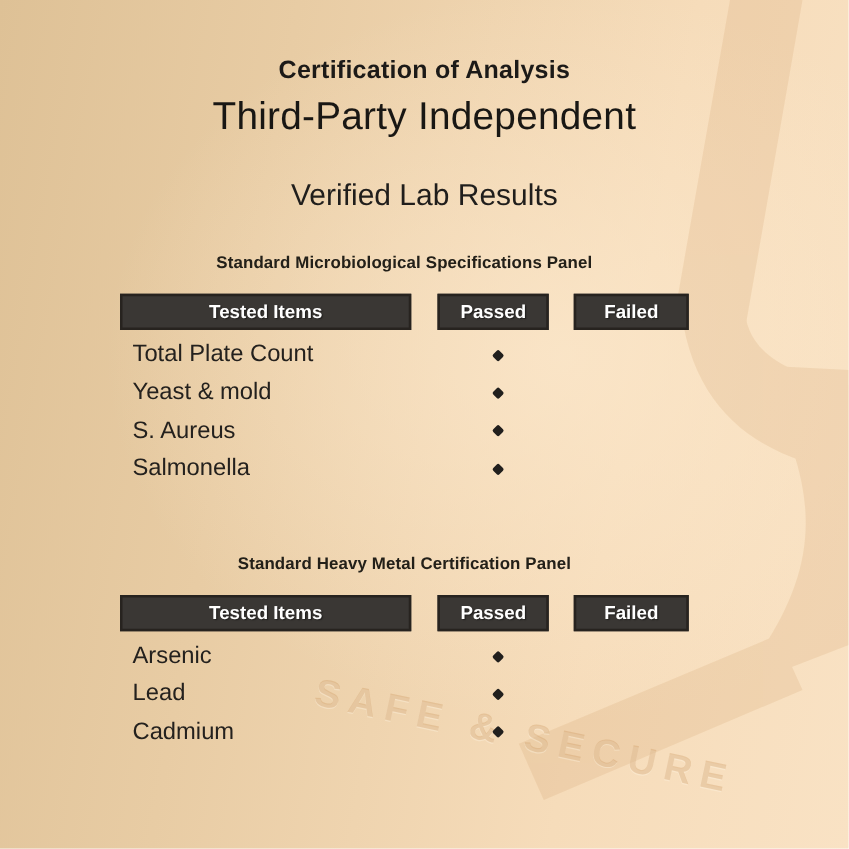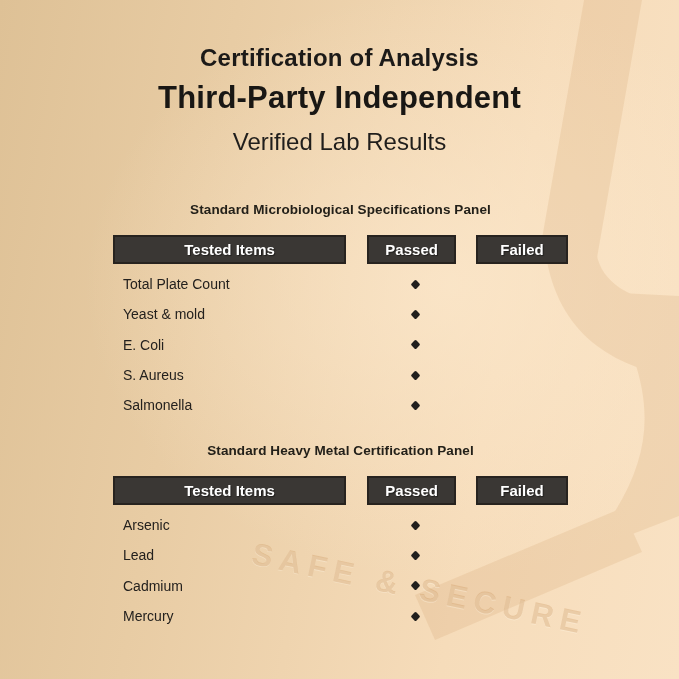--- a/index.html
+++ b/index.html
@@ -40,26 +40,26 @@
     white-space:nowrap;
     pointer-events:none;
   }
 
   
   .title-block{
     position:absolute;top:45px;left:0;right:0;
     text-align:center;
     line-height:1.12;
   }
-  .title-main{font-size:24px;font-weight:600;letter-spacing:0.2px;color:#1c1a18;}
-  .title-strong{font-size:31px;font-weight:700;letter-spacing:0.2px;margin-top:9px;color:#191714;}
-  .title-sub{font-size:24px;font-weight:500;margin-top:13px;color:#201e1c;}
+  .title-main{font-size:20px;font-weight:600;letter-spacing:0.2px;color:#1c1a18;}
+  .title-strong{font-size:31px;font-weight:400;letter-spacing:0.2px;margin-top:9px;color:#191714;}
+  .title-sub{font-size:24px;font-weight:500;margin-top:33px;color:#201e1c;}
 
   
-  .panel{position:absolute;left:113px;width:455px;}
+  .panel{position:absolute;left:96px;width:455px;}
   .panel-1{top:202px;}
   .panel-2{top:443px;}
   .section-title{
     text-align:center;
     font-size:13.5px;
     font-weight:700;
     letter-spacing:0.1px;
     color:#232019;
     height:17px;
   }
@@ -72,21 +72,21 @@
     font-size:15px;
     font-weight:700;
     display:flex;align-items:center;justify-content:center;
     text-shadow:1px 1px 1px rgba(0,0,0,0.45);
   }
   .hc-items{width:236px;}
   .hc-passed{width:90px;margin-left:21px;text-align:right;}
   .hc-failed{width:93px;margin-left:20px;}
   .body-rows{margin-top:5px;}
   .row{display:flex;align-items:center;height:30.3px;}
-  .cell-item{width:236px;box-sizing:border-box;padding-left:10px;font-size:14px;color:#24211e;}
+  .cell-item{width:236px;box-sizing:border-box;padding-left:10px;font-size:19px;color:#24211e;}
   .cell-passed{width:90px;margin-left:21px;display:flex;justify-content:center;}
   .cell-failed{width:86px;margin-left:20px;display:flex;justify-content:center;}
   .dot{
     width:7px;height:7px;
     background:#211f1d;
     border-radius:1.5px;
     transform:rotate(45deg);
   }
 </style>
 </head>
@@ -134,29 +134,20 @@
       <div class="row">
         <div class="cell-item">Yeast &amp; mold</div>
         <div class="cell-passed">
             <span class="dot"></span>
           </div>
         <div class="cell-failed">
             <span class="dot" style="visibility: hidden;"></span>
           </div>
       </div>
       <div class="row">
-        <div class="cell-item">E. Coli</div>
-        <div class="cell-passed">
-            <span class="dot"></span>
-          </div>
-        <div class="cell-failed">
-            <span class="dot" style="visibility: hidden;"></span>
-          </div>
-      </div>
-      <div class="row">
         <div class="cell-item">S. Aureus</div>
         <div class="cell-passed">
             <span class="dot"></span>
           </div>
         <div class="cell-failed">
             <span class="dot" style="visibility: hidden;"></span>
           </div>
       </div>
       <div class="row">
         <div class="cell-item">Salmonella</div>
@@ -198,25 +189,16 @@
       </div>
       <div class="row">
         <div class="cell-item">Cadmium</div>
         <div class="cell-passed">
             <span class="dot"></span>
           </div>
         <div class="cell-failed">
             <span class="dot" style="visibility: hidden;"></span>
           </div>
       </div>
-      <div class="row">
-        <div class="cell-item">Mercury</div>
-        <div class="cell-passed">
-            <span class="dot"></span>
-          </div>
-        <div class="cell-failed">
-            <span class="dot" style="visibility: hidden;"></span>
-          </div>
-      </div>
     </div>
   </div>
 
 </div>
 
 </body></html>

